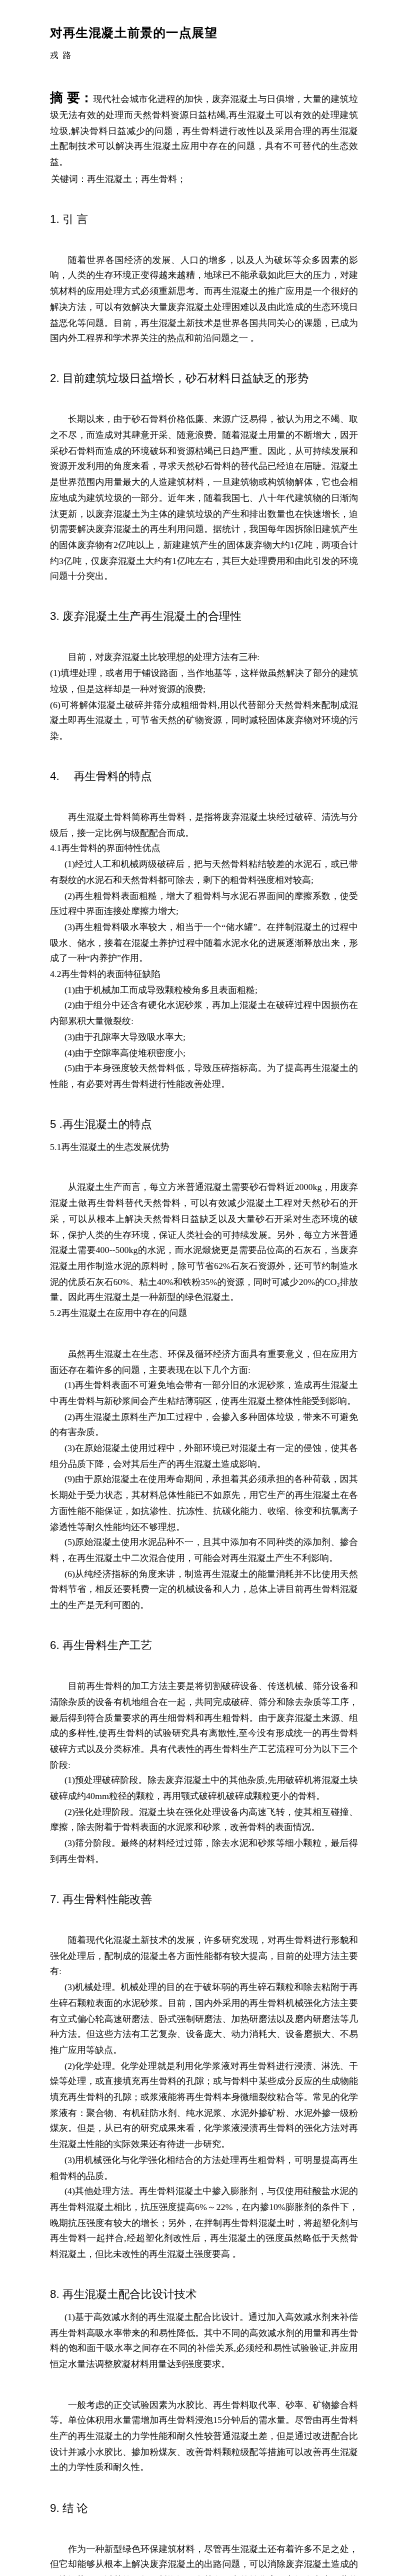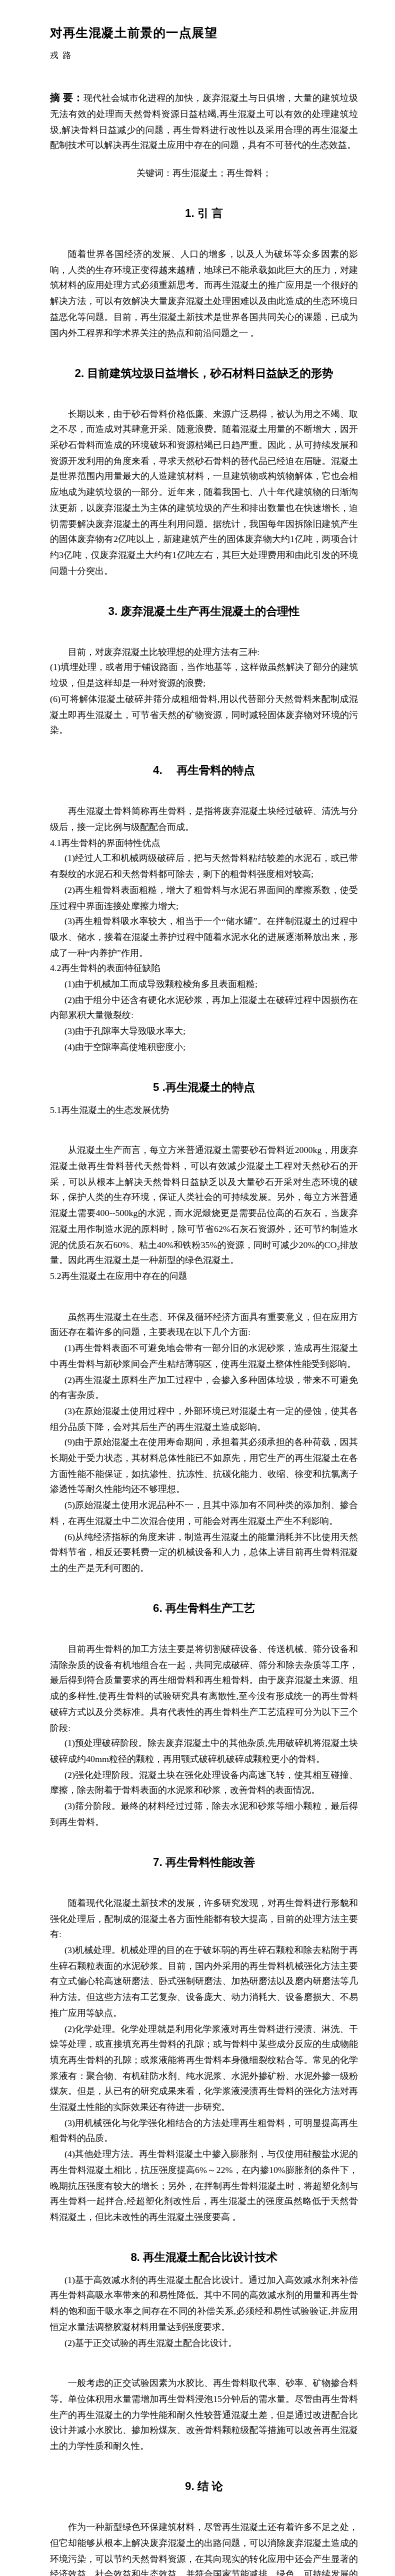--- a/index.html
+++ b/index.html
@@ -31,33 +31,32 @@
     margin-top: 6.7px;
     letter-spacing: 1.1px;
   }
   .abstract {
     margin: 26px 0 0 0;
     text-align: justify;
   }
   .abstract-label {
     font-family: "Liberation Sans", "DejaVu Sans", sans-serif;
     font-weight: bold;
-    font-size: 10px;
+    font-size: 13px;
   }
   .keywords {
-    margin: 12px;
-    text-align: center;
+    margin: 1px;
+    text-align: left;
   }
   .sec-head {
     font-family: "Liberation Sans", "DejaVu Sans", sans-serif;
     font-size: 11.2px;
-    font-weight: bold;
+    font-weight: normal;
     line-height: 18px;
     margin: 22.4px 0 6.7px 0;
-    text-align: center;
   }
   section { margin: 0; }
   p { margin: 0; text-align: justify; }
   .para   { text-indent: 2em; margin-top: 25px; }
   .item   { text-indent: 1.6em; }
   .flush  { text-indent: 0; }
   .subhead{ text-indent: 0; }
   .ref    { text-indent: 1.7em; }
 </style>
 </head>
@@ -94,20 +93,21 @@
     <p class="para">再生混凝土骨料简称再生骨料，是指将废弃混凝土块经过破碎、清洗与分级后，接一定比例与级配配合而成。</p>
     <p class="subhead">4.1再生骨料的界面特性优点</p>
     <p class="item">(1)经过人工和机械两级破碎后，把与天然骨料粘结较差的水泥石，或已带有裂纹的水泥石和天然骨料都可除去，剩下的粗骨料强度相对较高;</p>
     <p class="item">(2)再生粗骨料表面粗糙，增大了粗骨料与水泥石界面间的摩擦系数，使受压过程中界面连接处摩擦力增大;</p>
     <p class="item">(3)再生粗骨料吸水率较大，相当于一个“储水罐”。在拌制混凝土的过程中吸水、储水，接着在混凝土养护过程中随着水泥水化的进展逐渐释放出来，形成了一种“内养护”作用。</p>
     <p class="subhead">4.2再生骨料的表面特征缺陷</p>
     <p class="item">(1)由于机械加工而成导致颗粒棱角多且表面粗糙;</p>
     <p class="item">(2)由于组分中还含有硬化水泥砂浆，再加上混凝土在破碎过程中因损伤在内部累积大量微裂纹:</p>
     <p class="item">(3)由于孔隙率大导致吸水率大;</p>
     <p class="item">(4)由于空隙率高使堆积密度小;</p>
+    <p class="item">(5)由于本身强度较天然骨料低，导致压碎指标高。为了提高再生混凝土的性能，有必要对再生骨料进行性能改善处理。</p>
   </section>
 
   <section>
     <h2 class="sec-head">5 .再生混凝土的特点</h2>
     <p class="subhead">5.1再生混凝土的生态发展优势</p>
     <p class="para">从混凝土生产而言，每立方米普通混凝土需要砂石骨料近2000kg，用废弃混凝土做再生骨料替代天然骨料，可以有效减少混凝土工程对天然砂石的开采，可以从根本上解决天然骨料日益缺乏以及大量砂石开采对生态环境的破坏，保护人类的生存环境，保证人类社会的可持续发展。另外，每立方米普通混凝土需要400--500kg的水泥，而水泥煅烧更是需要品位高的石灰石，当废弃混凝土用作制造水泥的原料时，除可节省62%石灰石资源外，还可节约制造水泥的优质石灰石60%、粘土40%和铁粉35%的资源，同时可减少20%的CO₂排放量。因此再生混凝土是一种新型的绿色混凝土。</p>
     <p class="subhead">5.2再生混凝土在应用中存在的问题</p>
     <p class="para">虽然再生混凝土在生态、环保及循环经济方面具有重要意义，但在应用方面还存在着许多的问题，主要表现在以下几个方面:</p>
     <p class="item">(1)再生骨料表面不可避免地会带有一部分旧的水泥砂浆，造成再生混凝土中再生骨料与新砂浆间会产生粘结薄弱区，使再生混凝土整体性能受到影响。</p>
     <p class="item">(2)再生混凝土原料生产加工过程中，会掺入多种固体垃圾，带来不可避免的有害杂质。</p>
@@ -130,21 +130,20 @@
     <p class="para">随着现代化混凝土新技术的发展，许多研究发现，对再生骨料进行形貌和强化处理后，配制成的混凝土各方面性能都有较大提高，目前的处理方法主要有:</p>
     <p class="item">(3)机械处理。机械处理的目的在于破坏弱的再生碎石颗粒和除去粘附于再生碎石颗粒表面的水泥砂浆。目前，国内外采用的再生骨料机械强化方法主要有立式偏心轮高速研磨法、卧式强制研磨法、加热研磨法以及磨内研磨法等几种方法。但这些方法有工艺复杂、设备庞大、动力消耗大、设备磨损大、不易推广应用等缺点。</p>
     <p class="item">(2)化学处理。化学处理就是利用化学浆液对再生骨料进行浸渍、淋洗、干燥等处理，或直接填充再生骨料的孔隙；或与骨料中某些成分反应的生成物能填充再生骨料的孔隙；或浆液能将再生骨料本身微细裂纹粘合等。常见的化学浆液有：聚合物、有机硅防水剂、纯水泥浆、水泥外掺矿粉、水泥外掺一级粉煤灰。但是，从已有的研究成果来看，化学浆液浸渍再生骨料的强化方法对再生混凝土性能的实际效果还有待进一步研究。</p>
     <p class="item">(3)用机械强化与化学强化相结合的方法处理再生粗骨料，可明显提高再生粗骨料的品质。</p>
     <p class="item">(4)其他处理方法。再生骨料混凝土中掺入膨胀剂，与仅使用硅酸盐水泥的再生骨料混凝土相比，抗压强度提高6%～22%，在内掺10%膨胀剂的条件下，晚期抗压强度有较大的增长；另外，在拌制再生骨料混凝土时，将超塑化剂与再生骨料一起拌合,经超塑化剂改性后，再生混凝土的强度虽然略低于天然骨料混凝土，但比未改性的再生混凝土强度要高 。</p>
   </section>
 
   <section>
     <h2 class="sec-head">8. 再生混凝土配合比设计技术</h2>
     <p class="item">(1)基于高效减水剂的再生混凝土配合比设计。通过加入高效减水剂来补偿再生骨料高吸水率带来的和易性降低。其中不同的高效减水剂的用量和再生骨料的饱和面干吸水率之间存在不同的补偿关系,必须经和易性试验验证,并应用恒定水量法调整胶凝材料用量达到强度要求。</p>
-    <p class="item">(2)基于正交试验的再生混凝土配合比设计。</p>
     <p class="para">一般考虑的正交试验因素为水胶比、再生骨料取代率、砂率、矿物掺合料等。单位体积用水量需增加再生骨料浸泡15分钟后的需水量。尽管由再生骨料生产的再生混凝土的力学性能和耐久性较普通混凝土差，但是通过改进配合比设计并减小水胶比、掺加粉煤灰、改善骨料颗粒级配等措施可以改善再生混凝土的力学性质和耐久性。</p>
   </section>
 
   <section>
     <h2 class="sec-head">9. 结  论</h2>
     <p class="para">作为一种新型绿色环保建筑材料，尽管再生混凝土还有着许多不足之处，但它却能够从根本上解决废弃混凝土的出路问题，可以消除废弃混凝土造成的环境污染，可以节约天然骨料资源，在其向现实的转化应用中还会产生显著的经济效益、社会效益和生态效益，并符合国家节能减排、绿色、可持续发展的要求，其产业化前景也相当的广阔，对这方面的研究将会不断的加深，对外加剂技术等也将是一个比较大的挑战，随着这方面研究的深入，外加剂商家也会相应的跟上脚步，跟混凝土设计人员一起努力，为建筑垃圾的回收利用做出更大的贡献。</p>
   </section>
 
   <section>
     <h2 class="sec-head">参考文献</h2>

